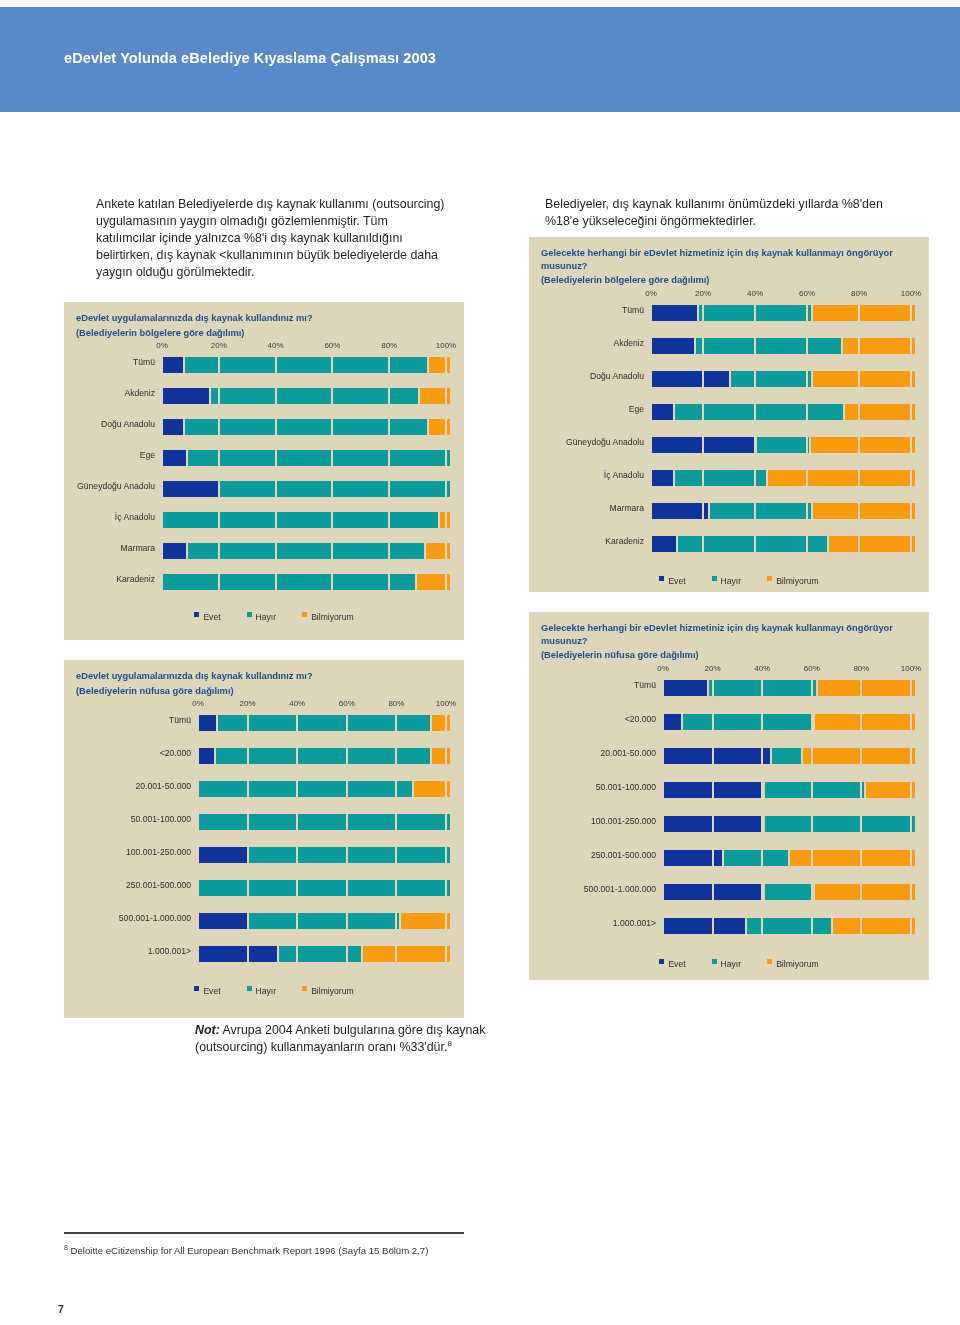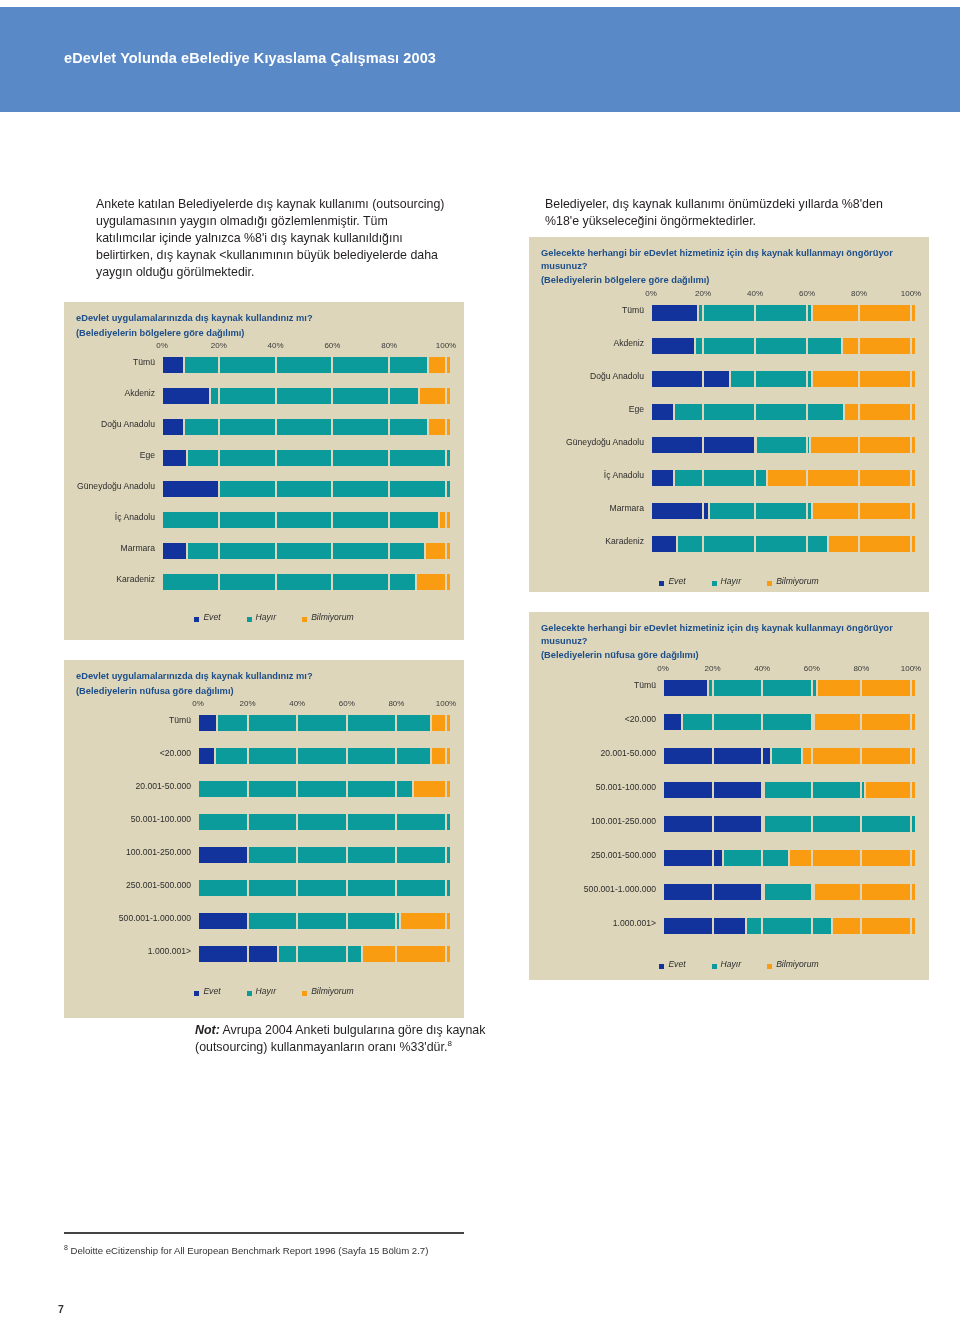--- a/index.html
+++ b/index.html
@@ -78,21 +78,21 @@
     position:absolute; top:0; bottom:0; pointer-events:none;
   }
   .plot-grid i{
     position:absolute; top:0; bottom:0; width:2px; background:#ddd6bb;
   }
 
   .legend{
     display:flex; gap:26px; justify-content:center;
     margin-top:7px; padding-left:22px;
   }
-  .legend-item{ display:flex; align-items:flex-end; gap:4px; font-size:8.6px; color:#2c2c2c;font-style:italic; }
+  .legend-item{ display:flex; align-items:flex-start; gap:4px; font-size:8.6px; color:#2c2c2c; }
   .sw{ width:5px; height:5px; display:inline-block; }
   .sw.evet{ background:#12339b; }
   .sw.hayir{ background:#0b9b9b; }
   .sw.bilmiyorum{ background:#f99c11; }
 
   
   .note{
     position:absolute; left:195px; top:1022px; width:330px;
     font-size:12.4px; line-height:1.36; color:#231f20;
   }

